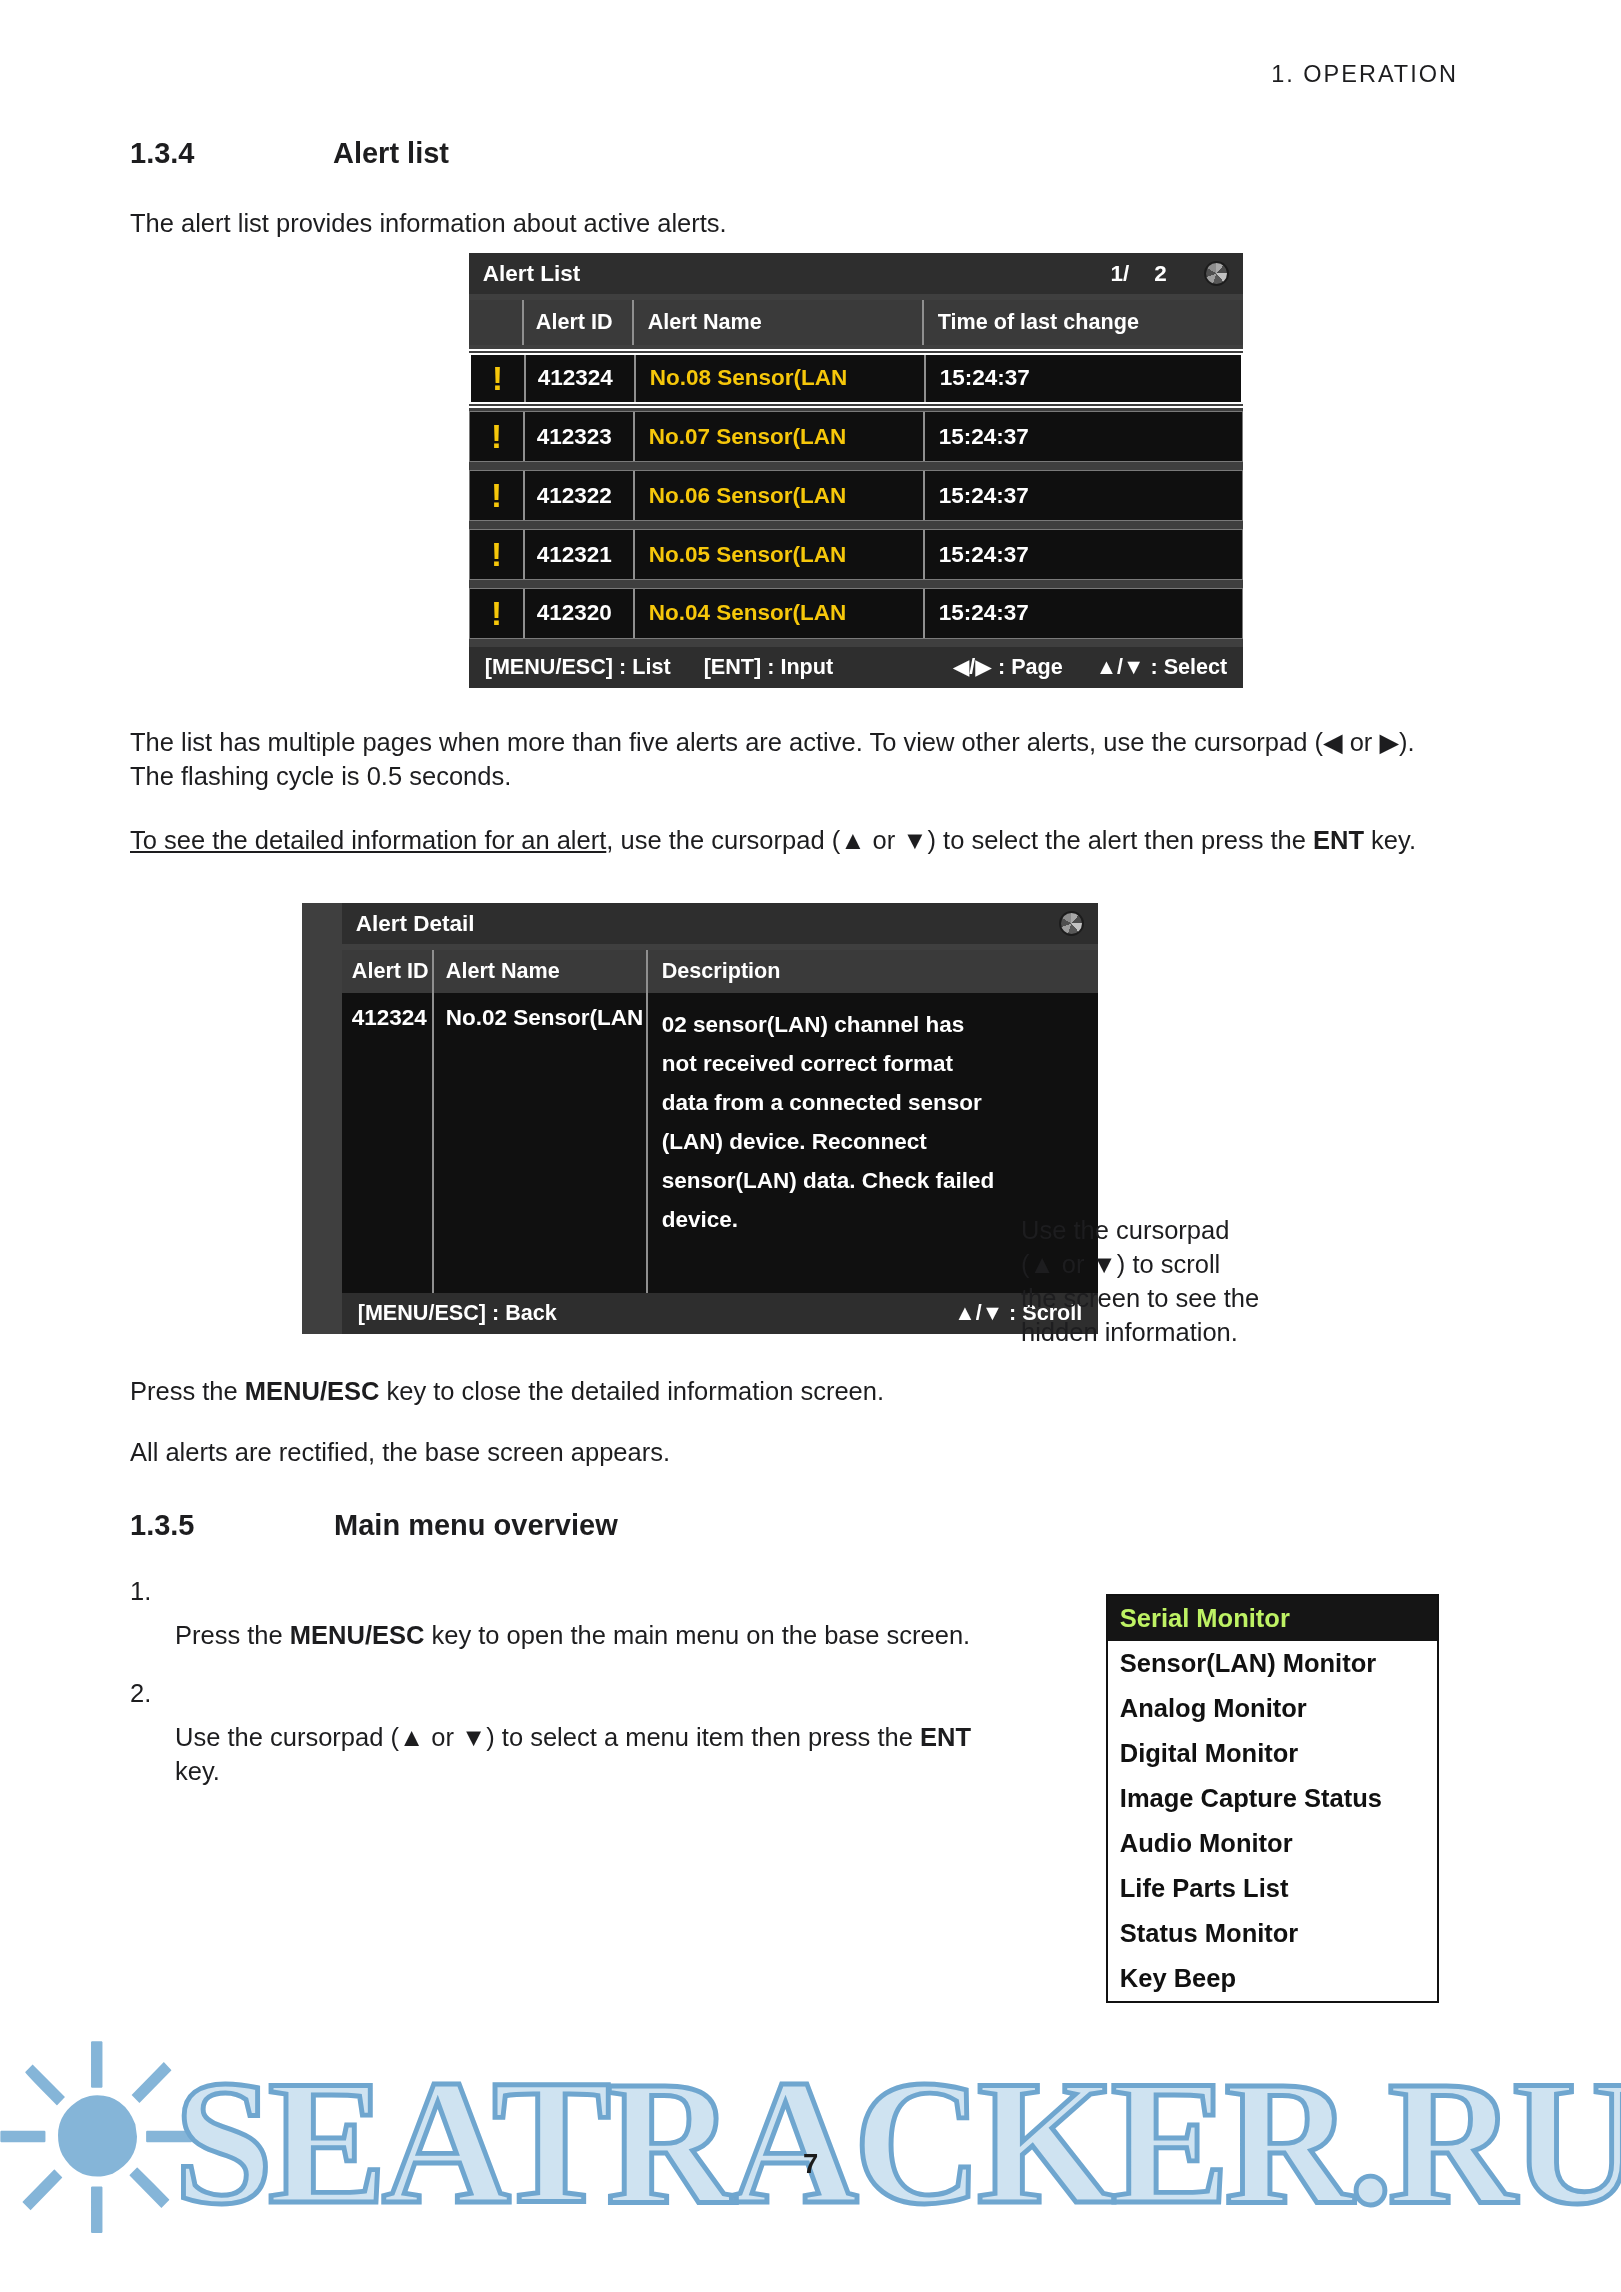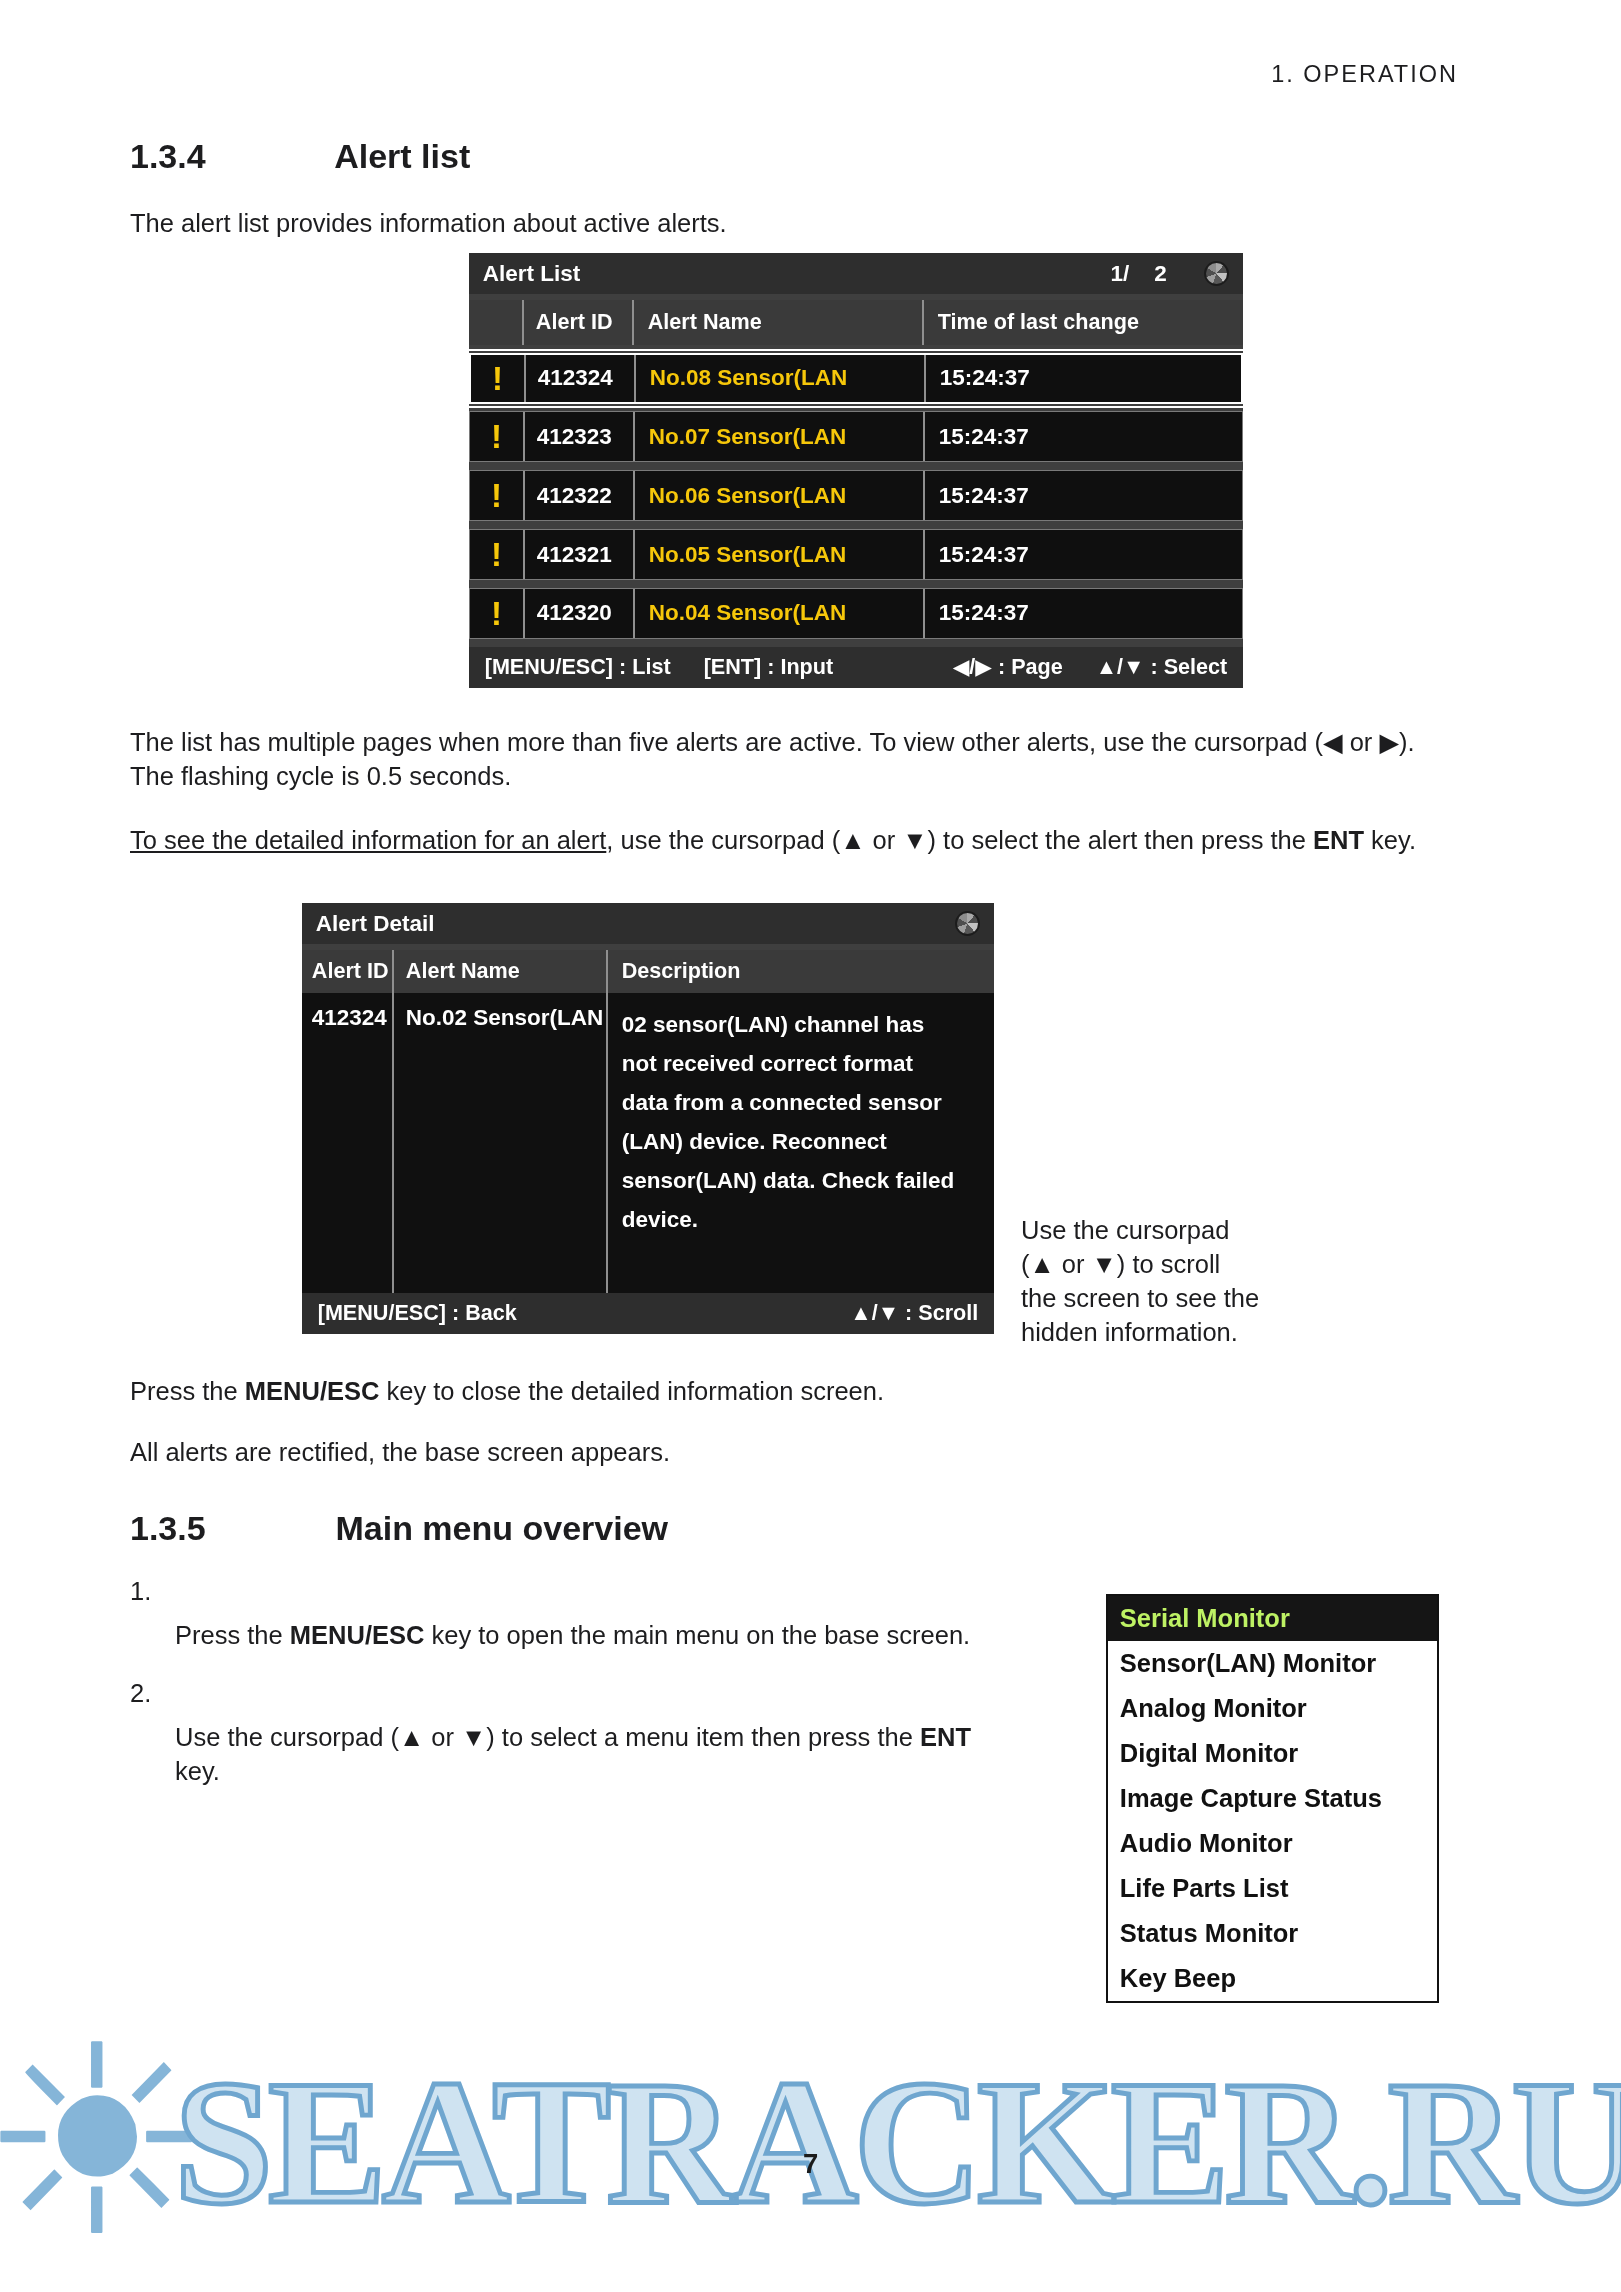--- a/index.html
+++ b/index.html
@@ -4,21 +4,21 @@
 <style>
   * { margin:0; padding:0; box-sizing:border-box; }
   html,body { background:#ffffff; }
   .page {
     position:relative; width:1621px; height:2293px; background:#fff;
     font-family:"Liberation Sans","DejaVu Sans",sans-serif; color:#1d1d1f; overflow:hidden;
   }
 
   
   .doc-header { position:absolute; top:61px; right:163px; font-size:23.5px; letter-spacing:2px; }
-  .sec-heading { position:absolute; left:130px; font-size:34px; font-weight:bold; }
+  .sec-heading { position:absolute; left:130px; font-size:29px; font-weight:bold; }
   .sec-heading .hnum { display:inline-block; width:196px; }
   .h134 { top:137px; }
   .h135 { top:1509px; }
   .body-text { font-size:25.5px; line-height:34px; }
   .intro { position:absolute; top:206px; left:130px; }
   .para-pages  { position:absolute; top:725px; left:130px; width:1304px; }
   .para-detail { position:absolute; top:823px; left:130px; width:1304px; }
   .para-close     { position:absolute; top:1374px; left:130px; }
   .para-rectified { position:absolute; top:1435px; left:130px; }
   .u { text-decoration:underline; }
@@ -57,21 +57,21 @@
   .al-row {
     display:flex; height:51px; background:#0f0f0f; border:1px solid #7a7a7a;
     color:#fff; font-weight:bold; font-size:22.5px;
   }
   .al-row .c-name { color:#f6c70a; }
   .al-row.selected { border:2px solid #fff; outline:2px solid #fff; outline-offset:2px; }
   .warn { color:#f6c70a; font-size:33px; font-weight:900; line-height:1; }
   .f-page { margin-left:auto; }
 
   
-  .alert-detail-screen { top:903px; left:302px; width:692px; }
+  .alert-detail-screen { top:903px; left:302px; width:796px;padding-left:40px; }
   .ad-header {
     display:flex; height:43px; margin-top:5.9px; background:#3a3a3a;
     color:#fff; font-weight:bold; font-size:21.6px;
   }
   .d-id   { width:90px;  padding-left:9.8px; }
   .d-name { width:214px; padding-left:11.8px; border-left:2px solid #8f8f8f; }
   .d-desc { flex:1; padding-left:13.7px; border-left:2px solid #8f8f8f; }
   .ad-body {
     display:flex; height:300px; background:#101010; color:#fff;
     font-weight:bold; font-size:22.5px;

